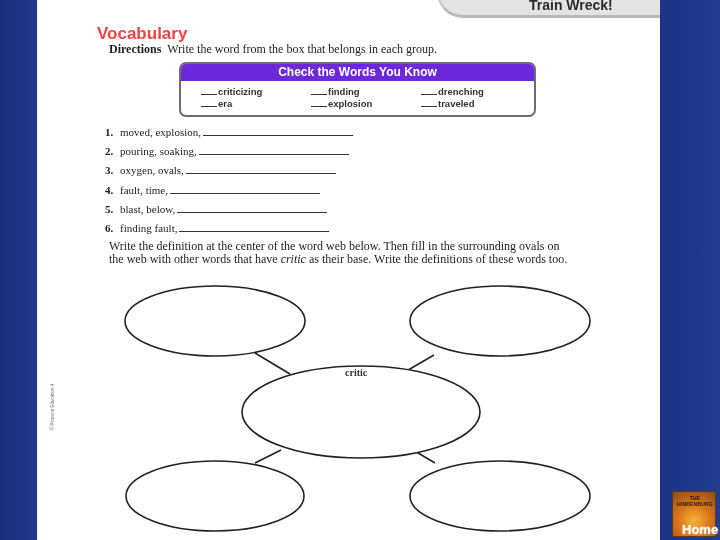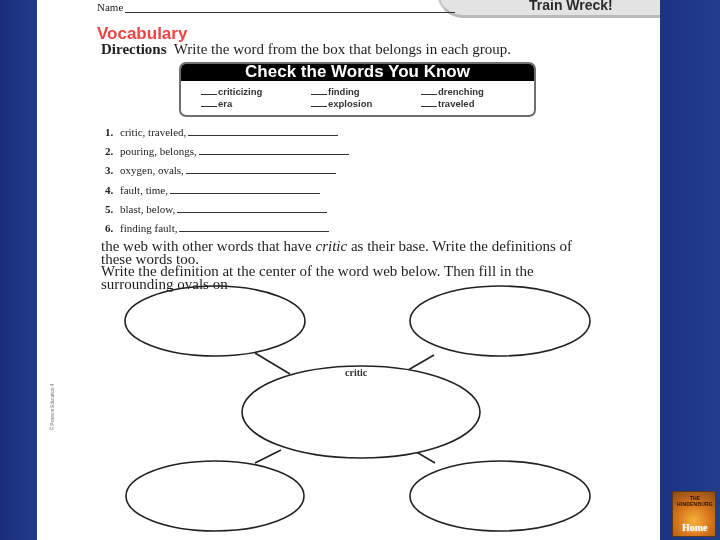--- a/index.html
+++ b/index.html
@@ -38,33 +38,33 @@
     position: absolute; left: 492px; top: -3px;
     font-family: "Liberation Sans", sans-serif; font-weight: bold;
     font-size: 14px; color: #2a2a2a;
   }
   .vocab-title {
     position: absolute; left: 60px; top: 24px;
     font-family: "Liberation Sans", sans-serif; font-weight: bold;
     font-size: 17px; color: #ef4444;
   }
   .directions {
-    position: absolute; left: 64px; font-size: 15px; color: #1e1e1e; line-height: 12.5px;
+    position: absolute; left: 72px; font-size: 12px; color: #1e1e1e; line-height: 12.5px;
   }
   .directions b { font-weight: bold; }
   .dir1 { top: 43px; }
   .dir2 { top: 240px; width: 500px; }
   .wordbox {
     position: absolute; left: 142px; top: 62px; width: 357px; height: 55px;
     border: 2px solid #6e6e6e; border-radius: 7px; box-sizing: border-box; overflow: hidden;
   }
   .wordbox-header {
-    background: #000000; color: #fff; text-align: center;
-    font-family: "Liberation Sans", sans-serif; font-weight: bold;
-    font-size: 17px; height: 17px; line-height: 16px;
+    background: #6d28d9; color: #fff; text-align: center;
+    font-family: "Liberation Sans", sans-serif; font-weight: bold;
+    font-size: 12px; height: 17px; line-height: 16px;
   }
   .wordbox-grid {
     display: grid; grid-template-columns: 110px 110px 110px;
     padding: 5px 0 0 20px; row-gap: 1px;
   }
   .word {
     font-family: "Liberation Sans", sans-serif; font-weight: bold;
     font-size: 9.5px; color: #333; display: flex; align-items: baseline;
   }
   .blank {
@@ -88,39 +88,35 @@
     background: radial-gradient(circle at 50% 65%, #f5b23a 0%, #d9761d 45%, #8a4a17 100%);
     border: 1px solid #5a3a1a; box-sizing: border-box; cursor: pointer;
   }
   .home-logo {
     position: absolute; left: 2px; top: 3px; width: 40px;
     font-family: "Liberation Sans", sans-serif; font-weight: bold; font-size: 5px;
     color: #2b1505; text-align: center; letter-spacing: 0.2px;
   }
   .home-label {
     position: absolute; left: 9px; top: 30px;
-    font-family: Liberation Serif, serif; font-weight: bold; font-size: 10px;
+    font-family: Liberation Sans, sans-serif; font-weight: bold; font-size: 13px;
     color: #fff; text-shadow: 0 0 2px #ffdca0;
   }
 </style>
 </head>
 <body>
 
 <div class="bg-left"></div>
 <div class="bg-right"></div>
 
 <div class="page">
 
   <div class="title-tab"></div>
   <div class="title-tab-text">Train Wreck!</div>
 
-  <div class="name-row">
-    <span>Name</span>
-    <span class="name-line"></span>
-  </div>
 
   <div class="vocab-title">Vocabulary</div>
 
   <div class="directions dir1">
     <b>Directions</b>&nbsp;
     <span>Write the word from the box that belongs in each group.</span>
   </div>
 
   <div class="wordbox">
     <div class="wordbox-header">Check the Words You Know</div>
@@ -148,26 +144,26 @@
       <div class="word">
           <span class="blank"></span>
           <span>traveled</span>
         </div>
     </div>
   </div>
 
   <div class="items">
     <div class="item">
       <span class="item-num">1.</span>
-      <span>critic, traveled,</span>
+      <span>moved, explosion,</span>
       <span class="item-line" style="width:150px"></span>
     </div>
     <div class="item">
       <span class="item-num">2.</span>
-      <span>pouring, belongs,</span>
+      <span>pouring, soaking,</span>
       <span class="item-line" style="width:150px"></span>
     </div>
     <div class="item">
       <span class="item-num">3.</span>
       <span>oxygen, ovals,</span>
       <span class="item-line" style="width:150px"></span>
     </div>
     <div class="item">
       <span class="item-num">4.</span>
       <span>fault, time,</span>
@@ -179,24 +175,24 @@
       <span class="item-line" style="width:150px"></span>
     </div>
     <div class="item">
       <span class="item-num">6.</span>
       <span>finding fault,</span>
       <span class="item-line" style="width:150px"></span>
     </div>
   </div>
 
   <div class="directions dir2">
+    <div>Write the definition at the center of the word web below. Then fill in the surrounding ovals on</div>
     <div>
       <span>the web with other words that have </span><i>critic</i><span> as their base. Write the definitions of these words too.</span>
     </div>
-    <div>Write the definition at the center of the word web below. Then fill in the surrounding ovals on</div>
   </div>
 
   <svg class="web" width="623" height="540">
     <g stroke="#222" stroke-width="1.6" fill="none">
       <line x1="218" y1="353" x2="253" y2="374"></line>
       <line x1="366" y1="373" x2="397" y2="355"></line>
       <line x1="218" y1="463" x2="244" y2="450"></line>
       <line x1="376" y1="450" x2="398" y2="463"></line>
       <ellipse cx="178" cy="321" rx="90" ry="35"></ellipse>
       <ellipse cx="463" cy="321" rx="90" ry="35"></ellipse>

